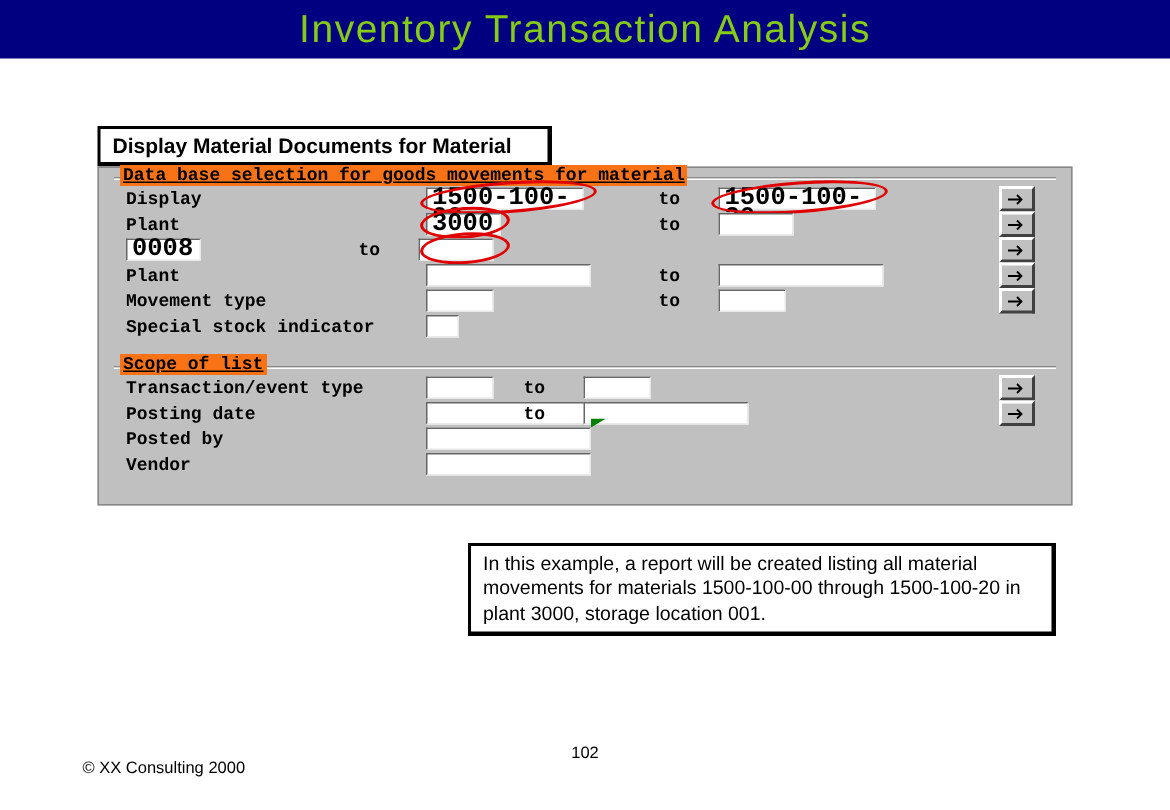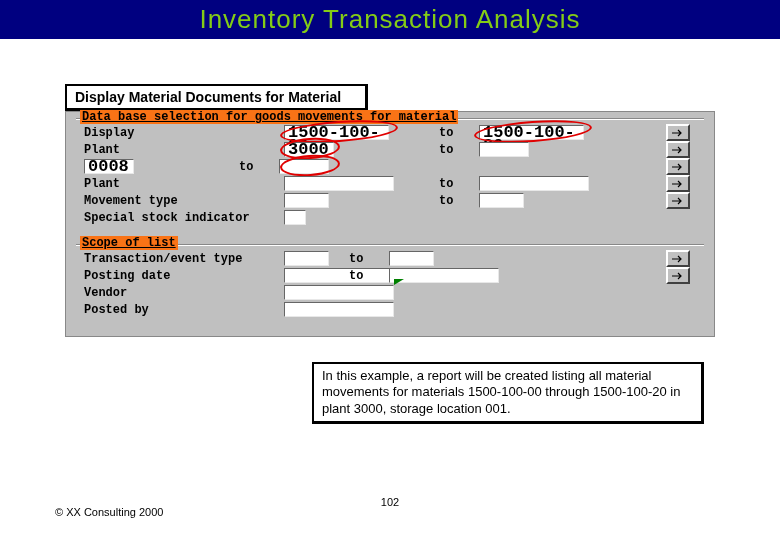--- a/index.html
+++ b/index.html
@@ -268,26 +268,26 @@
         <svg viewBox="0 0 14 10">
             <path d="M1 5 L10 5 M7 2 L10 5 L7 8" stroke="#000" stroke-width="1.2" fill="none"></path>
           </svg>
       </span>
       <svg class="corner-tri" style="left:310px; top:12px;" width="10" height="6">
           <polygon points="0,0 10,0 0,6" fill="#008000"></polygon>
         </svg>
     </div>
 
     <div class="row">
+      <span class="row-label">Posted by</span>
+      <span class="field w-lg"></span>
+    </div>
+
+    <div class="row">
       <span class="row-label">Vendor</span>
-      <span class="field w-lg"></span>
-    </div>
-
-    <div class="row">
-      <span class="row-label">Posted by</span>
       <span class="field w-lg"></span>
     </div>
   </div>
 
 </div>
 
 <div class="note-box">In this example, a report will be created listing all material movements for materials 1500-100-00 through 1500-100-20 in plant 3000, storage location 001.</div>
 
 <div class="footer-left">© XX Consulting 2000</div>
 <div class="footer-center">102</div>

